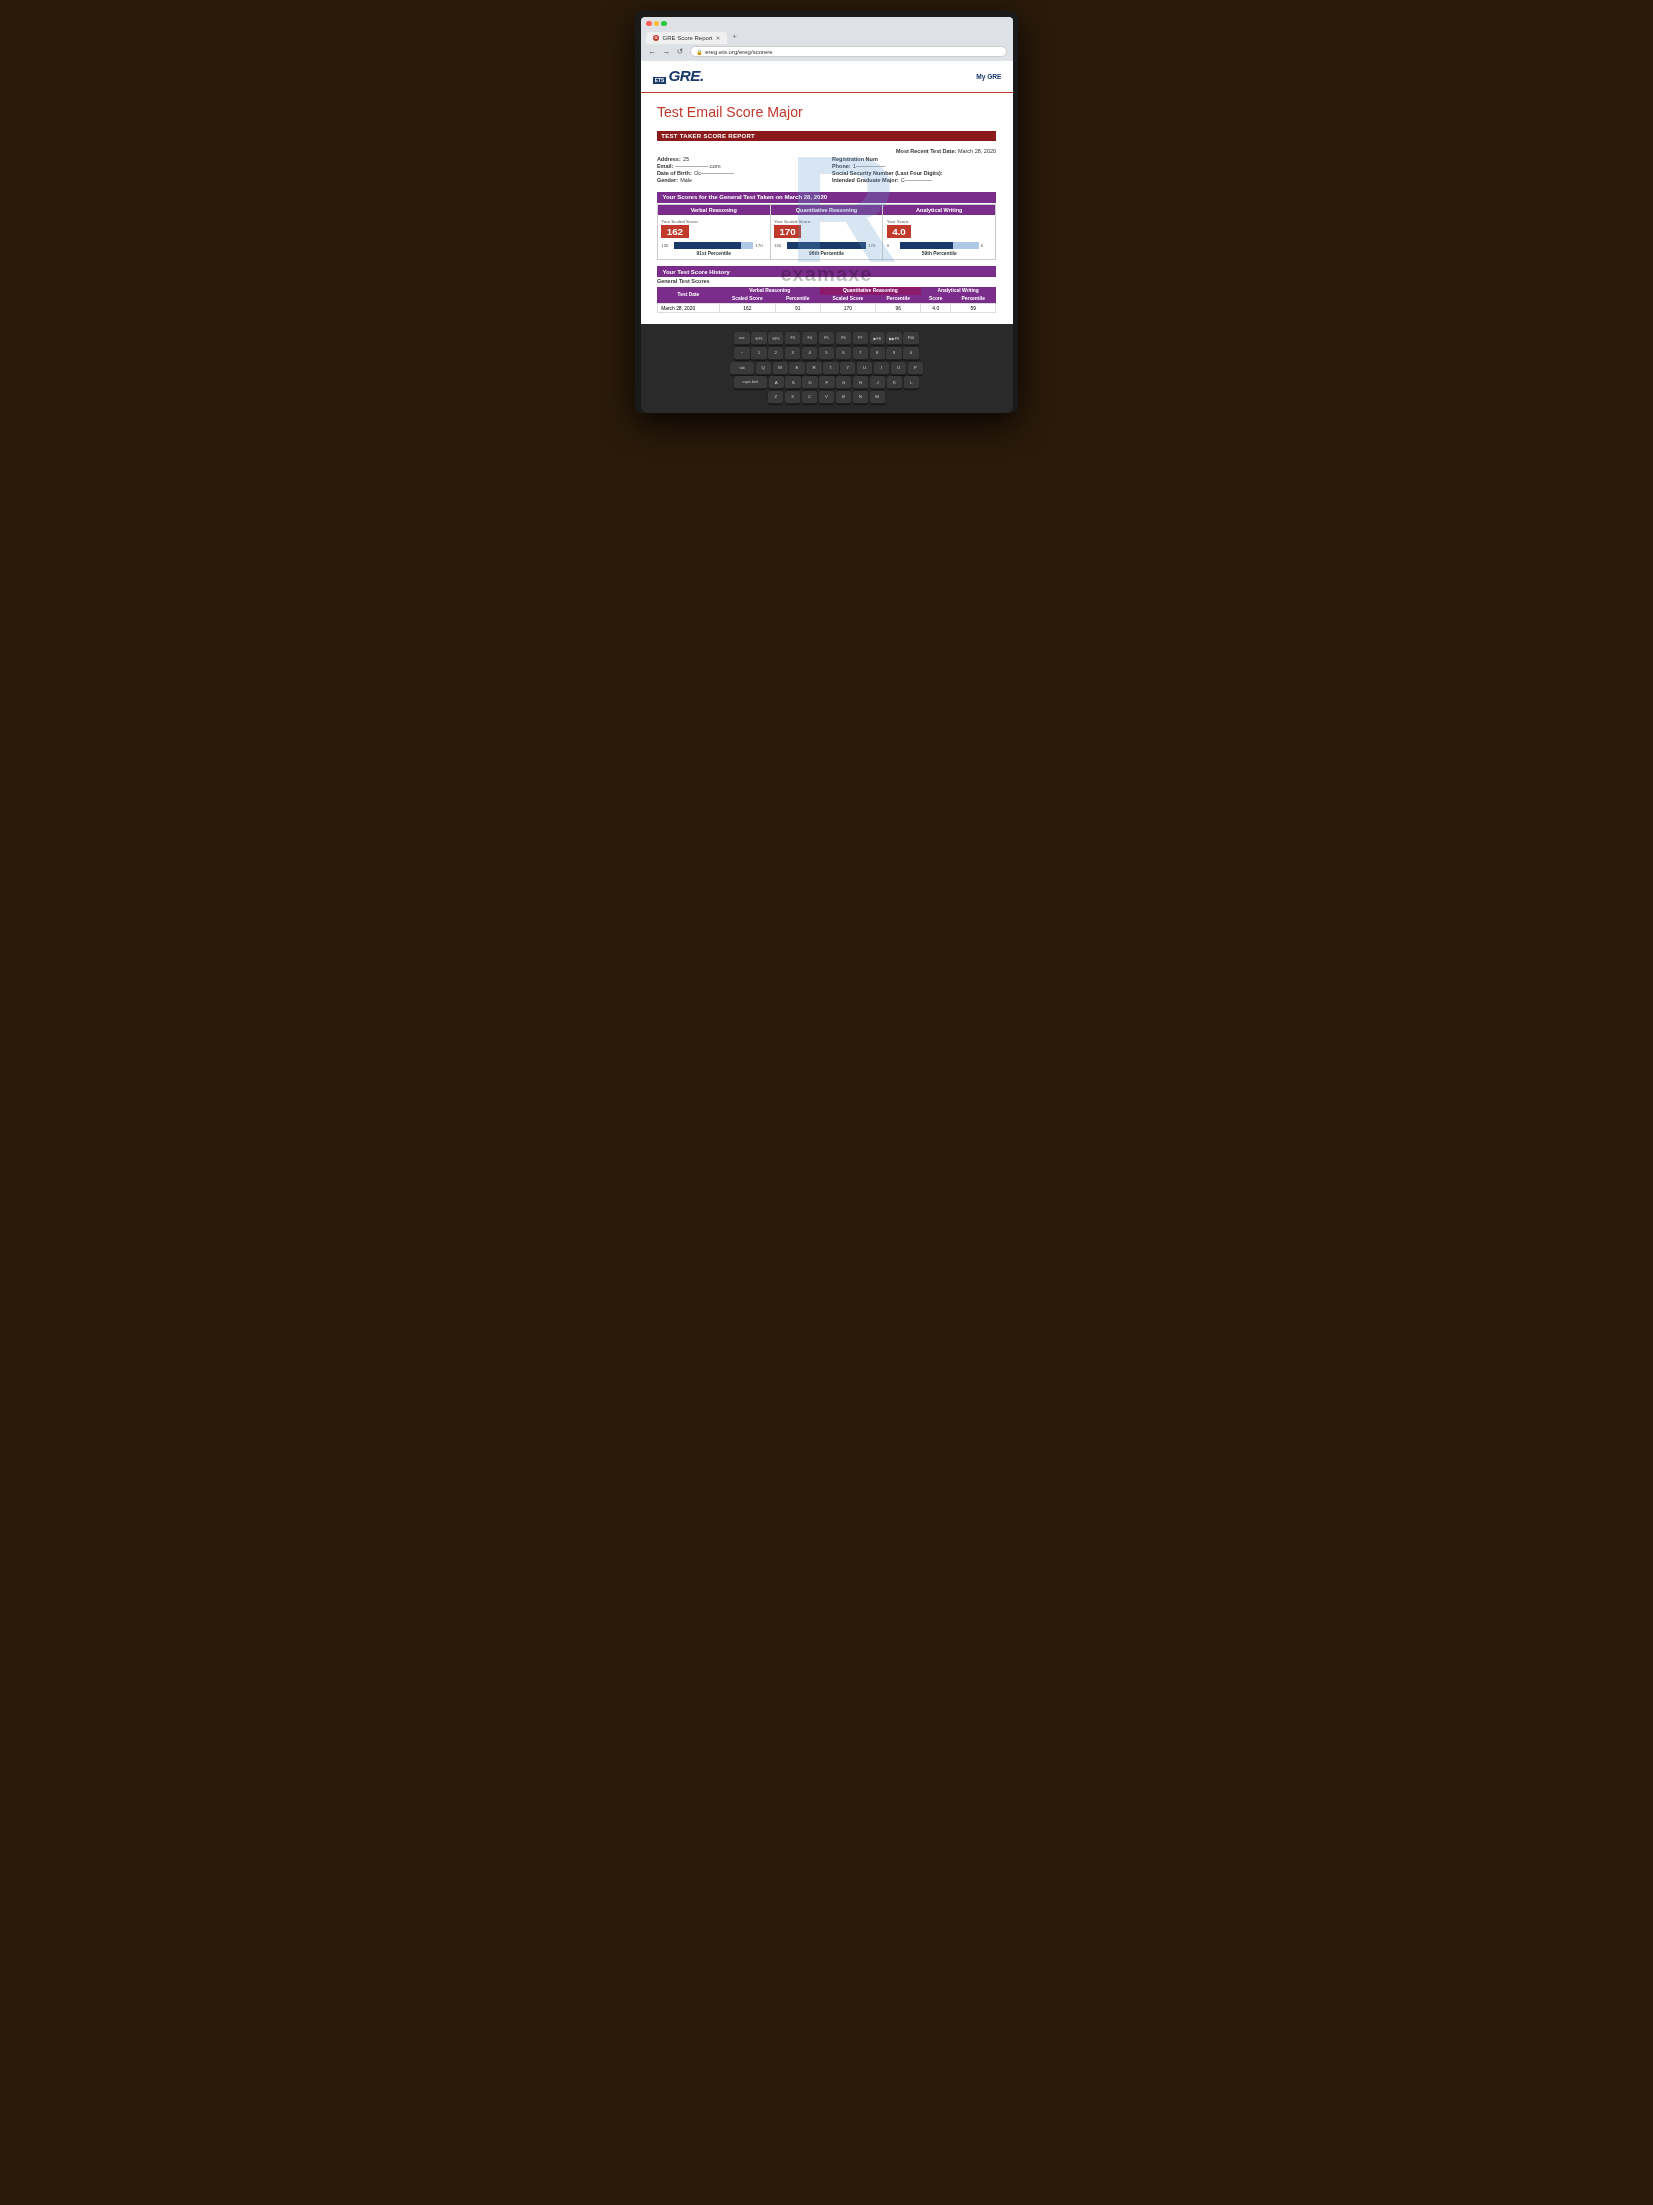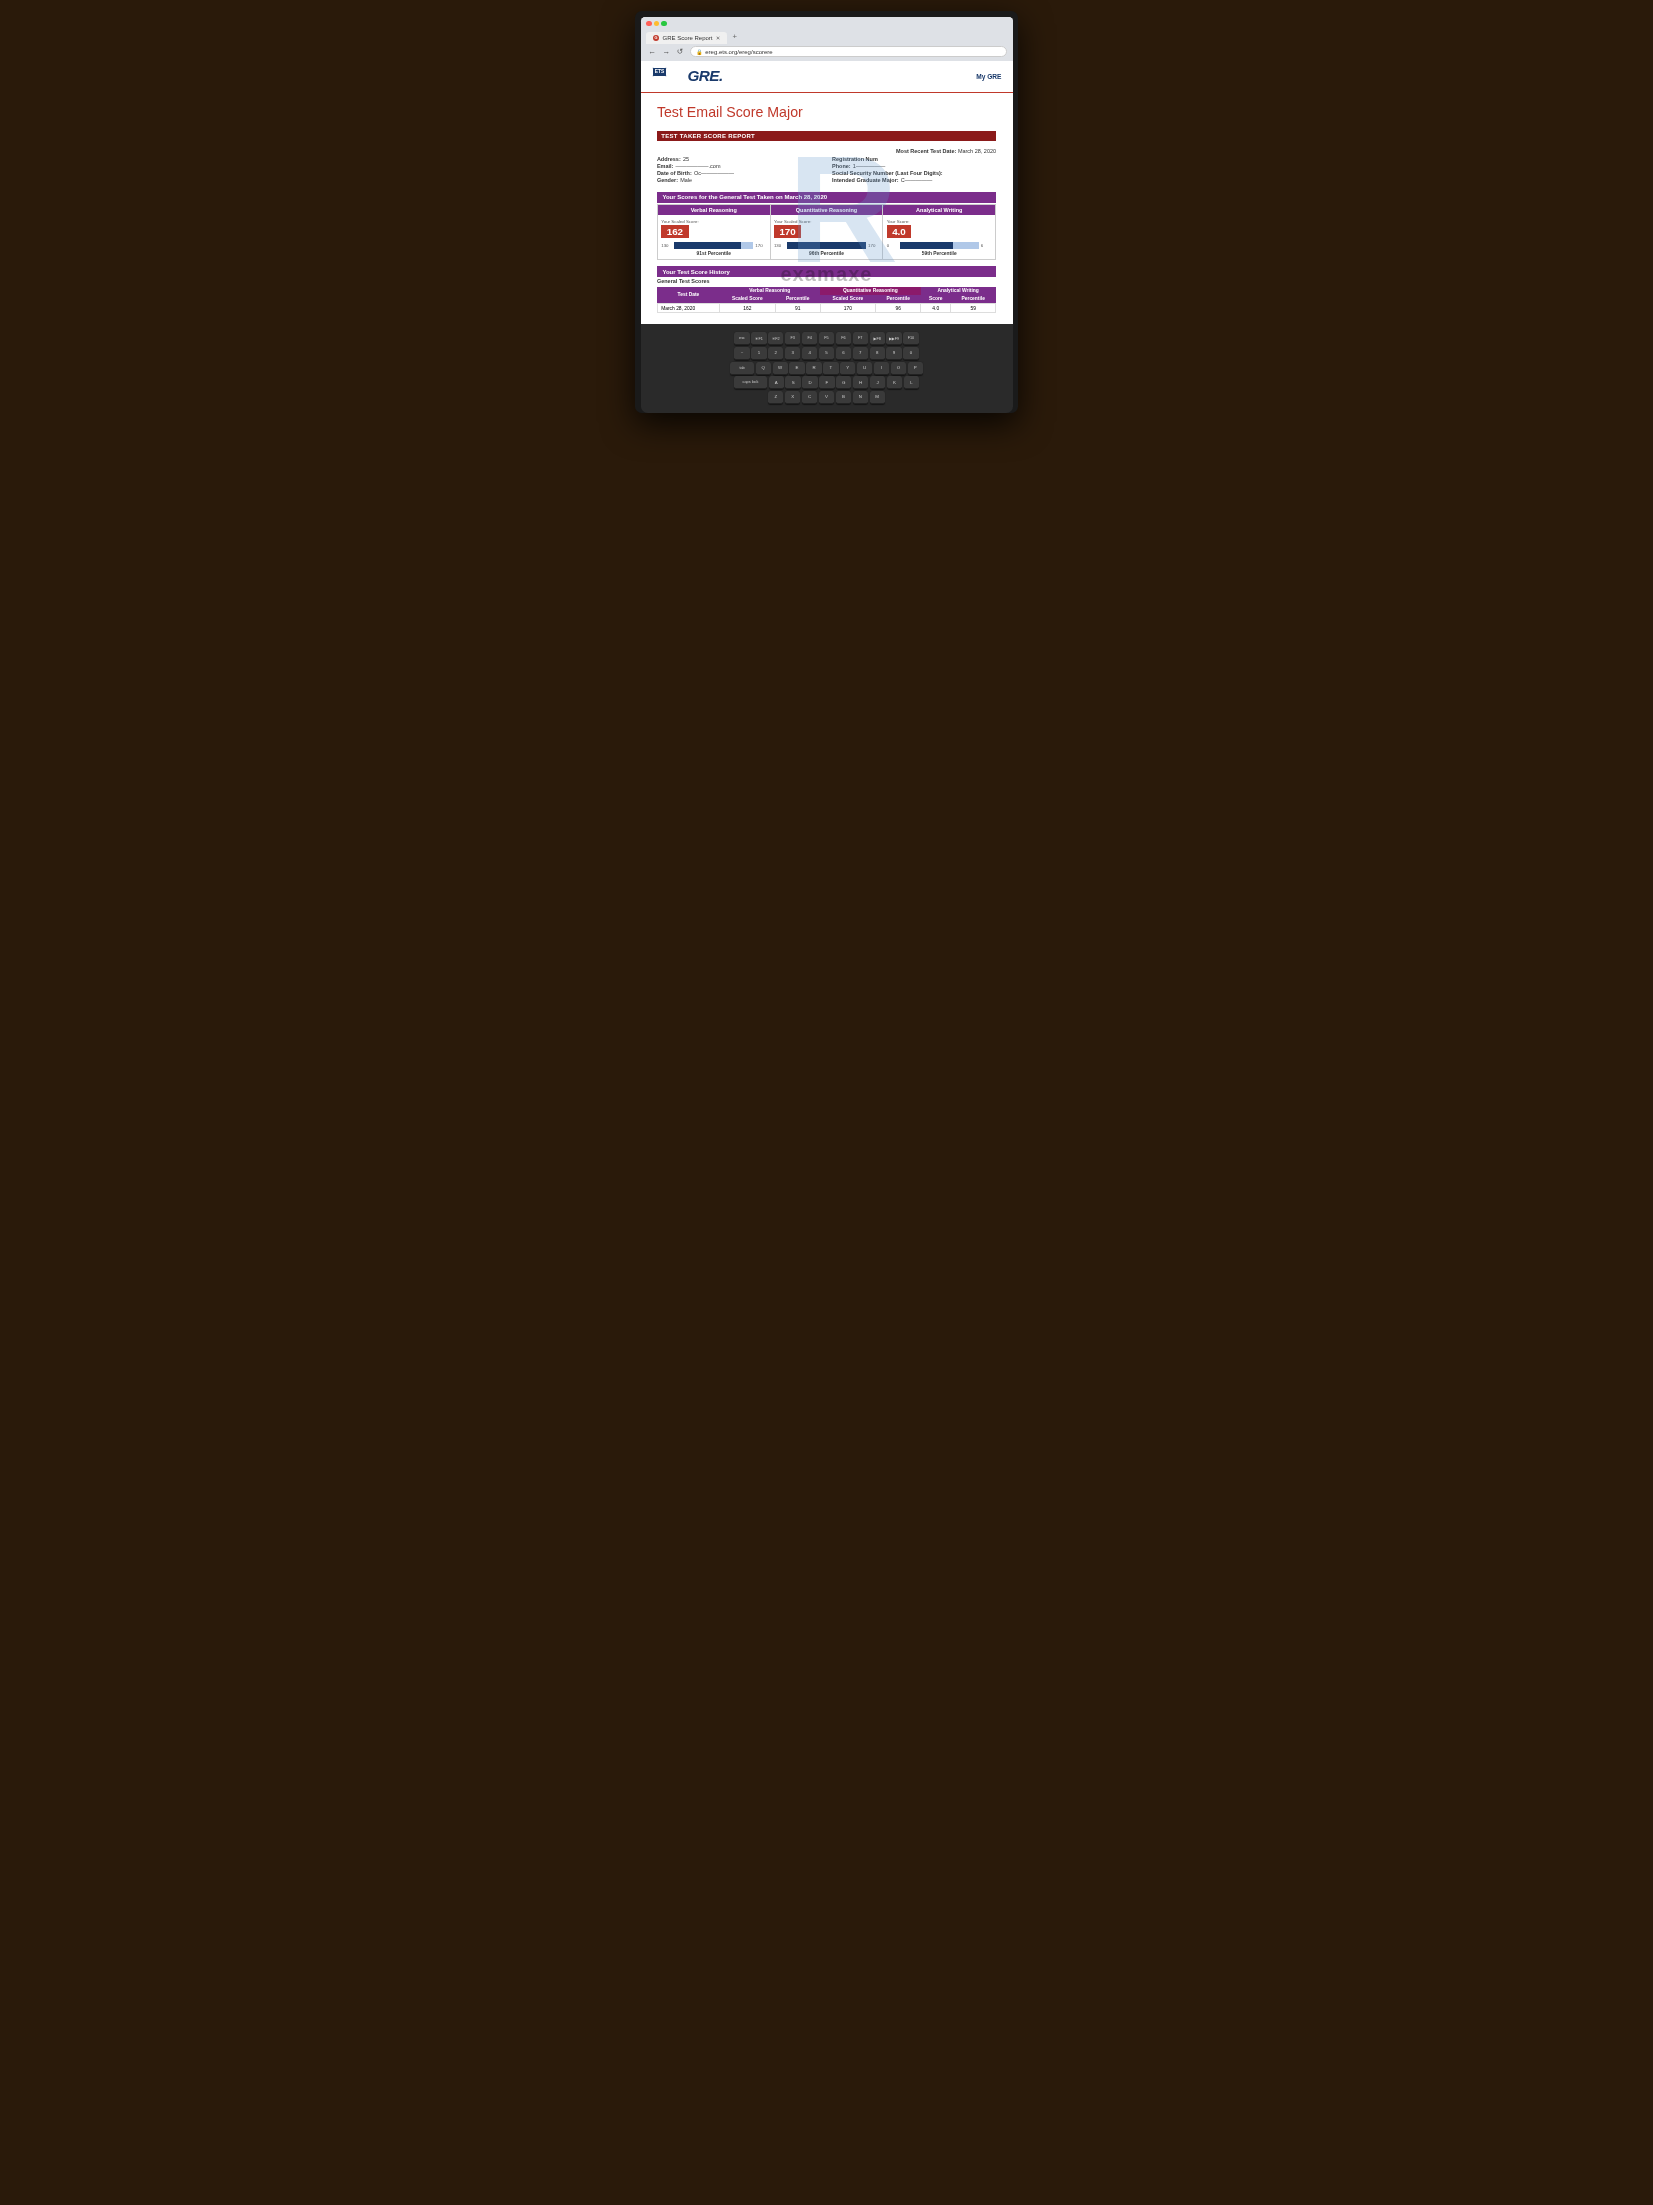--- a/index.html
+++ b/index.html
@@ -151,22 +151,22 @@
       background: white;
       border-bottom: 1.6px solid #c0392b;
       padding: 6.6px 11px;
       display: flex;
       justify-content: space-between;
       align-items: center;
     }
 
     .gre-logo {
       display: flex;
-      align-items: flex-start;
-      gap: 20px;
+      align-items: flex-end;
+      gap: 1px;
     }
 
     .ets-badge {
       background: #1a3a6b;
       color: white;
       font-size: 4.9px;
       font-weight: bold;
       padding: 1.1px 2.2px;
       border-radius: 1.6px;
       border: 0.5px solid white;

